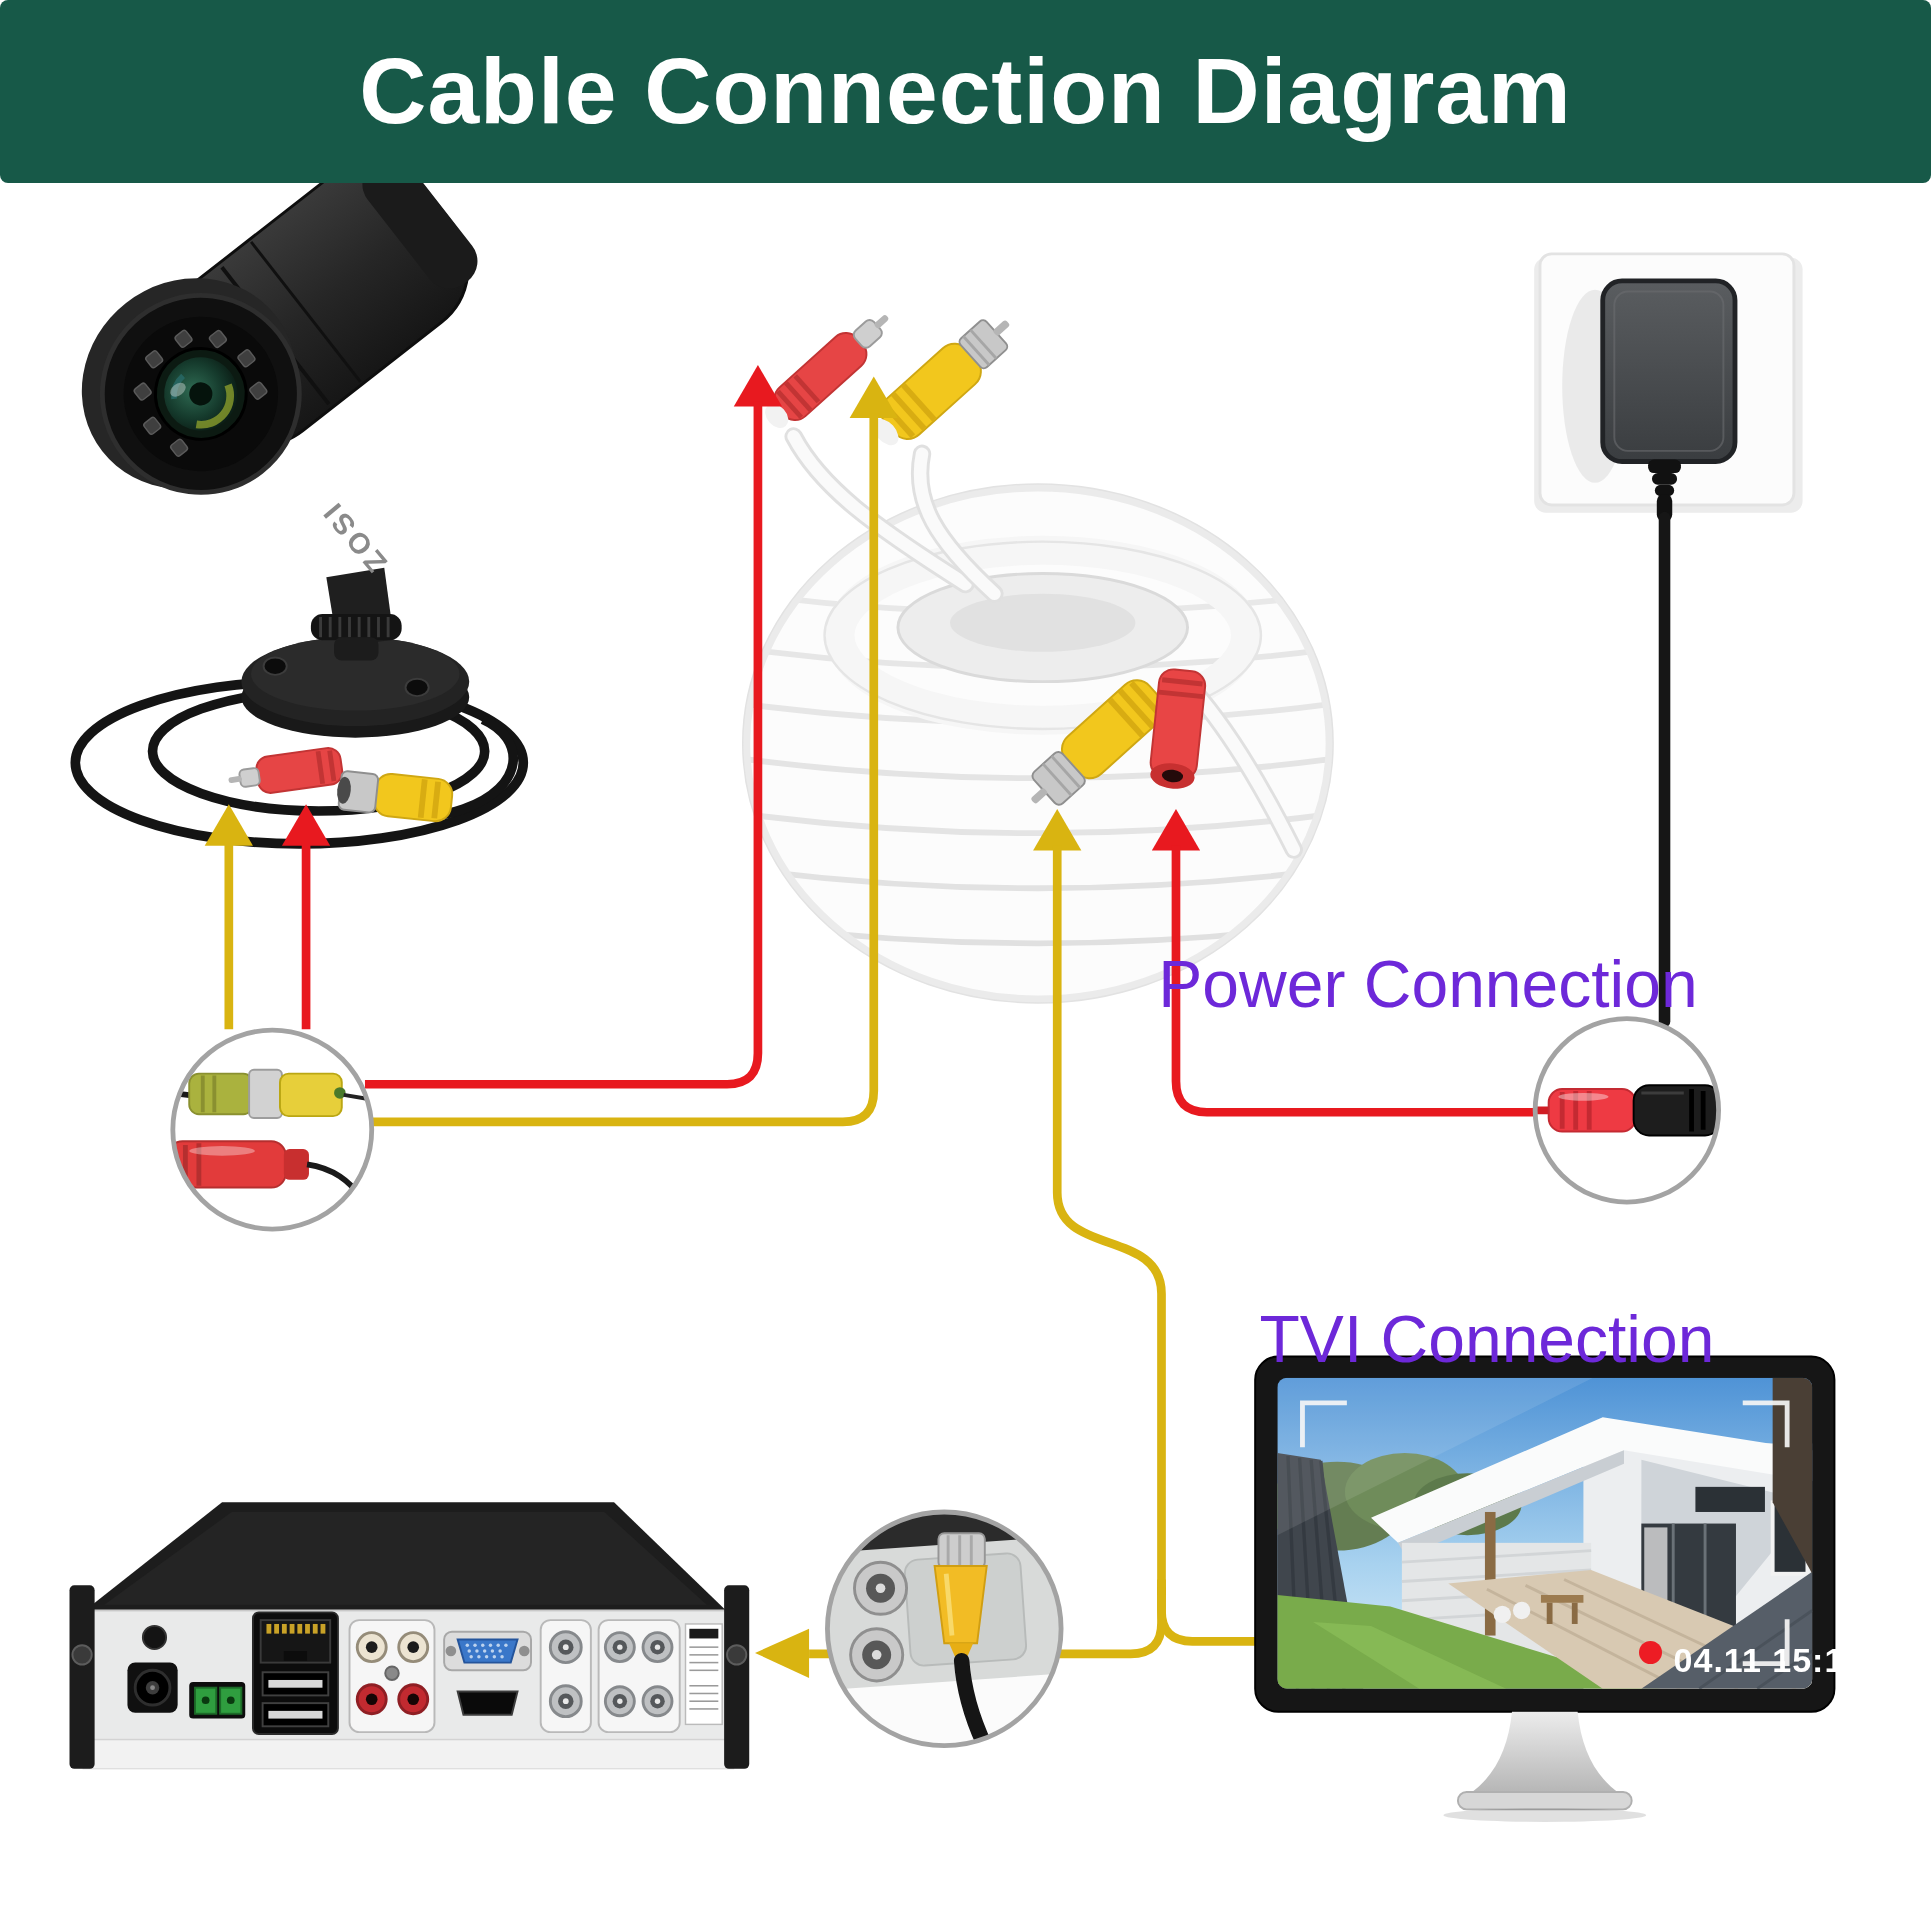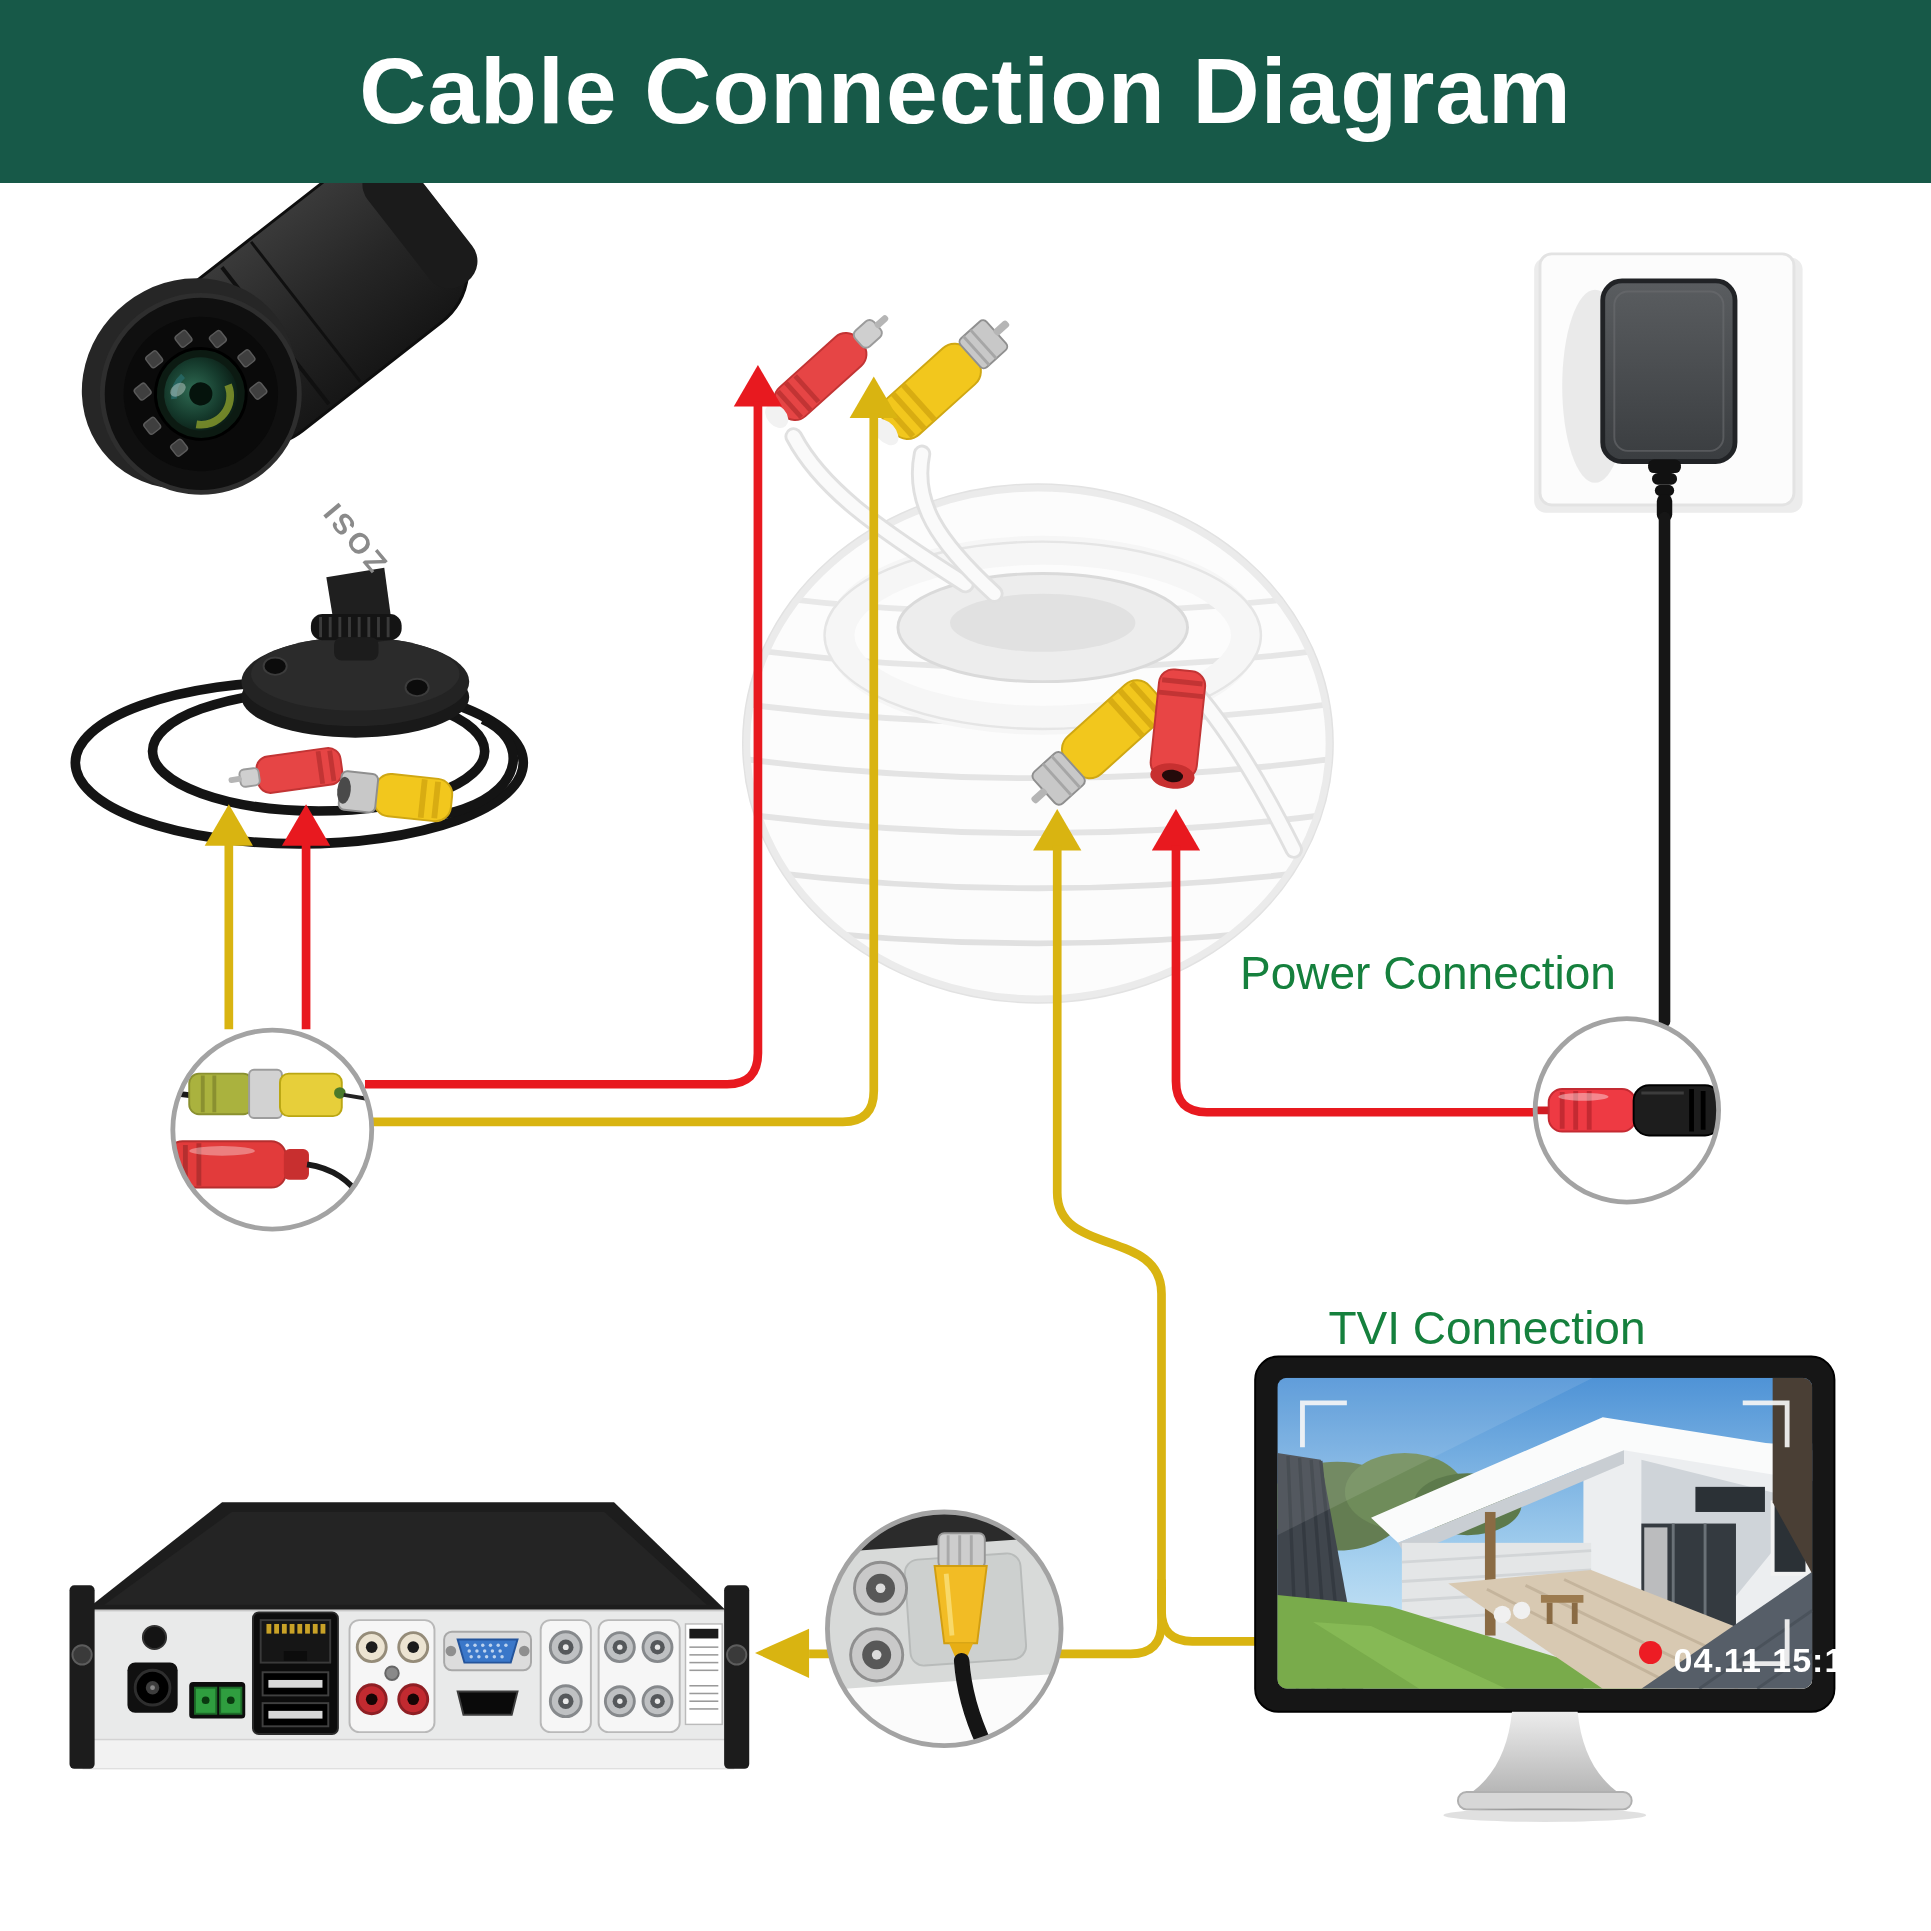--- a/index.html
+++ b/index.html
@@ -2,29 +2,29 @@
 <html><head>
 <meta charset="utf-8">
 <style>
   html,body{margin:0;padding:0;background:#ffffff;}
   .stage{
     position:relative;width:1931px;height:1931px;background:#ffffff;
     font-family:"Liberation Sans", sans-serif;overflow:hidden;
   }
   .page-header{
     position:absolute;left:0;top:0;width:1931px;height:183px;
-    background:#175948;display:flex;align-items:center;justify-content:center;
+    background:#175948;display:flex;align-items:center;justify-content:center;border-radius:8px;
   }
   .page-title{
     color:#ffffff;font-size:93px;font-weight:700;letter-spacing:1px;white-space:nowrap;
   }
   .scene-svg{position:absolute;left:0;top:0;width:1931px;height:1931px;}
   .diagram-label{
     position:absolute;transform:translateX(-50%);
-    font-size:46px;font-weight:400;color:#15803d;white-space:nowrap;
+    font-size:66px;font-weight:400;color:#6d28d9;white-space:nowrap;
   }
   .label-camera{left:650px;top:1137px;}
   .label-power{left:1428px;top:946px;}
   .label-tvi{left:1487px;top:1273px;margin-top:28px;}
   .label-dvr{left:406px;top:1414px;}
   .timestamp-wrap{
     position:absolute;left:1639px;top:1641px;display:flex;align-items:flex-start;gap:11.6px;
   }
   .rec-dot{width:23px;height:23px;border-radius:50%;background:#ed1c24;display:inline-block;}
   .timestamp-text{color:#ffffff;font-size:34px;font-weight:600;letter-spacing:1px;white-space:nowrap;}

